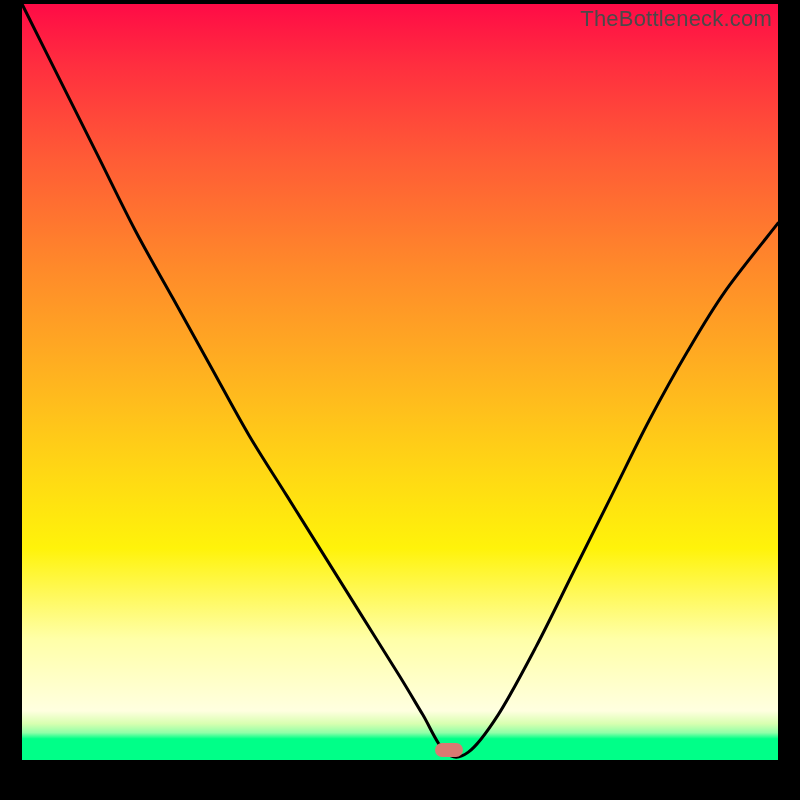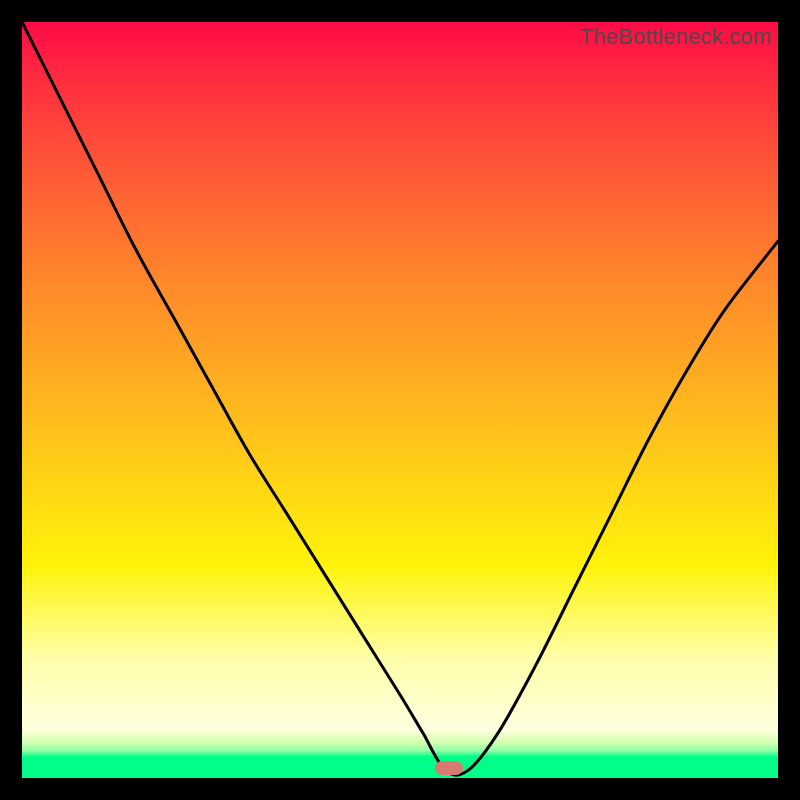--- a/index.html
+++ b/index.html
@@ -13,21 +13,21 @@
   }
   .frame {
     position: relative;
     width: 800px;
     height: 800px;
     background: #000;
   }
   .plot-area {
     position: absolute;
     left: 22px;
-    top: 22px;
+    top: 4px;
     width: 756px;
     height: 756px;
     
     background: linear-gradient(
       to bottom,
       #ff0b46 0%,
       #ff2e3f 8%,
       #ff5a36 20%,
       #ff8a2a 35%,
       #ffb51f 50%,

